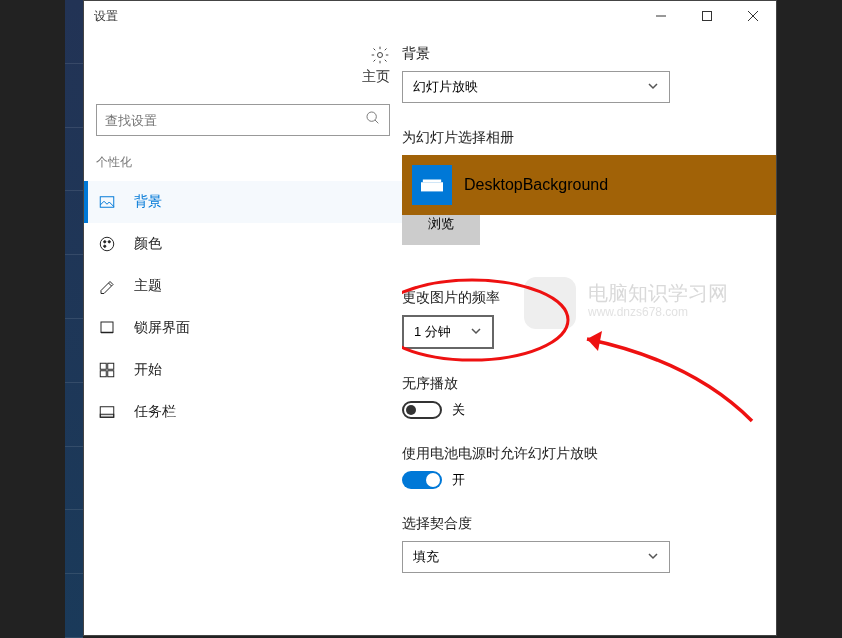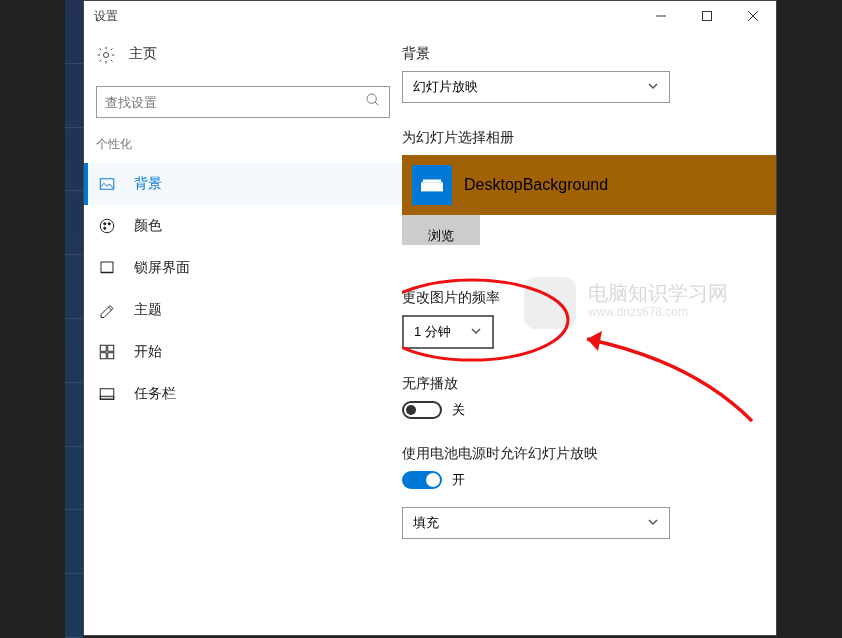--- a/index.html
+++ b/index.html
@@ -6,40 +6,40 @@
 body { background: #222; display: flex; justify-content: center; align-items: flex-start; }
 .taskbar-strip { width: 18px; height: 638px; background: linear-gradient(#235, #1a3a5a); display: flex; flex-direction: column; }
 .taskbar-strip div { flex: 1; border-bottom: 1px solid rgba(255,255,255,0.1); }
 .window { width: 694px; height: 636px; background: #fff; display: flex; flex-direction: column; border: 1px solid #444; }
 .titlebar { height: 30px; display: flex; align-items: center; padding-left: 10px; font-size: 12px; color: #333; }
 .titlebar .spacer { flex: 1; }
 .titlebar .ctrl { width: 46px; height: 30px; display: flex; align-items: center; justify-content: center; cursor: default; }
 .titlebar .ctrl svg { width: 10px; height: 10px; stroke: #333; stroke-width: 1; fill: none; }
 .content { flex: 1; display: flex; overflow: hidden; }
 .sidebar { width: 318px; padding: 6px 0 0 0; color: #333; }
-.home-row { display: flex; align-items: flex-start; gap: 13px; padding: 8px 12px; font-size: 14px; margin-bottom: 10px; }
+.home-row { display: flex; align-items: flex-end; gap: 0; padding: 8px 12px; font-size: 14px; margin-bottom: 10px; flex-direction: column; }
 .gear-icon svg { width: 20px; height: 20px; stroke: #444; fill: none; stroke-width: 1.2; }
 .search-wrap { margin: 0 12px 18px 12px; }
 .search { width: 294px; height: 32px; border: 1px solid #999; display: flex; align-items: center; padding: 0 8px; }
 .search input { flex: 1; border: none; outline: none; font-size: 13px; color: #666; background: transparent; }
 .search .mag svg { width: 16px; height: 16px; stroke: #666; fill: none; stroke-width: 1.3; }
 .section-label { font-size: 12px; color: #777; padding: 0 12px 10px 12px; }
 .nav-item { display: flex; align-items: center; gap: 18px; padding: 12px 14px; font-size: 14px; color: #222; cursor: default; }
 .nav-item.active { color: #0078d7; border-left: 4px solid #0078d7; padding-left: 10px; background: #f5f9fd; }
 .nav-item .nicon { width: 18px; height: 18px; display: flex; align-items: center; justify-content: center; }
 .nav-item .nicon svg { width: 18px; height: 18px; stroke: currentColor; fill: none; stroke-width: 1.3; }
 .main { flex: 1; padding: 6px 10px 10px 0; overflow: auto; position: relative; }
 .field-label { font-size: 14px; color: #222; margin: 8px 0 8px 0; }
 .select { width: 268px; height: 32px; border: 1px solid #999; display: flex; align-items: center; justify-content: space-between; padding: 0 10px; font-size: 13px; background: #fff; }
 .select.small { width: 92px; height: 34px; border: 2px solid #666; }
 .select .chev svg { width: 12px; height: 12px; stroke: #555; fill: none; stroke-width: 1.5; }
 .album-box { width: 445px; background: #a16207; padding: 10px; display: flex; align-items: center; gap: 12px; margin-top: 6px; }
 .album-thumb { width: 40px; height: 40px; background: #0078d7; display: flex; align-items: center; justify-content: center; }
 .album-thumb svg { width: 22px; height: 18px; fill: #fff; }
-.browse-btn { width: 78px; height: 30px; background: #ccc; font-size: 13px; display: flex; align-items: flex-end; justify-content: center; margin-top: 0px; }
+.browse-btn { width: 78px; height: 30px; background: #ccc; font-size: 13px; display: flex; align-items: flex-start; justify-content: center; margin-top: 0px; }
 .toggle-row { display: flex; align-items: center; gap: 10px; margin-top: 6px; }
 .toggle { width: 40px; height: 18px; border-radius: 10px; position: relative; }
 .toggle.off { border: 2px solid #333; background: #fff; }
 .toggle.off .knob { position: absolute; left: 2px; top: 2px; width: 10px; height: 10px; border-radius: 50%; background: #333; }
 .toggle.on { background: #0078d7; }
 .toggle.on .knob { position: absolute; right: 2px; top: 2px; width: 14px; height: 14px; border-radius: 50%; background: #fff; }
 .toggle-label { font-size: 13px; }
 .gap { height: 18px; }
 .watermark { position: absolute; right: 48px; top: 250px; color: #d9d9d9; font-size: 20px; text-align: left; line-height: 1.2; pointer-events: none; }
 .watermark .sub { font-size: 12px; color: #e2e2e2; }
@@ -135,35 +135,35 @@
               <circle cx="15" cy="9" r="1.5" fill="currentColor"></circle>
               <circle cx="9" cy="15" r="1.5" fill="currentColor"></circle>
             </svg>
         </span>
         <span>颜色</span>
       </div>
 
       <div class="nav-item">
         <span class="nicon">
           <svg viewBox="0 0 24 24">
+              <path d="M4 18l10-10 4 4-10 10H4v-4z"></path>
+              <path d="M14 8l2-2 4 4-2 2"></path>
+            </svg>
+        </span>
+        <span>主题</span>
+      </div>
+
+      <div class="nav-item">
+        <span class="nicon">
+          <svg viewBox="0 0 24 24">
               <rect x="4" y="4" width="16" height="14"></rect>
               <line x1="4" y1="18" x2="20" y2="18" stroke-width="2"></line>
             </svg>
         </span>
         <span>锁屏界面</span>
-      </div>
-
-      <div class="nav-item">
-        <span class="nicon">
-          <svg viewBox="0 0 24 24">
-              <path d="M4 18l10-10 4 4-10 10H4v-4z"></path>
-              <path d="M14 8l2-2 4 4-2 2"></path>
-            </svg>
-        </span>
-        <span>主题</span>
       </div>
 
       <div class="nav-item">
         <span class="nicon">
           <svg viewBox="0 0 24 24">
               <rect x="3" y="3" width="8" height="8"></rect>
               <rect x="13" y="3" width="8" height="8"></rect>
               <rect x="3" y="13" width="8" height="8"></rect>
               <rect x="13" y="13" width="8" height="8"></rect>
             </svg>
@@ -234,20 +234,21 @@
       <div class="field-label">使用电池电源时允许幻灯片放映</div>
       <div class="toggle-row">
         <div class="toggle on">
             <div class="knob"></div>
           </div>
         <span class="toggle-label">开</span>
       </div>
 
       <div class="gap"></div>
 
+      <div class="field-label">选择契合度</div>
       <div class="select">
         <span>填充</span>
         <span class="chev"><svg viewBox="0 0 12 12">
               <path d="M2 4l4 4 4-4"></path>
             </svg></span>
       </div>
 
       <div class="wm-box"></div>
       <div class="watermark">
         <div>电脑知识学习网</div>

